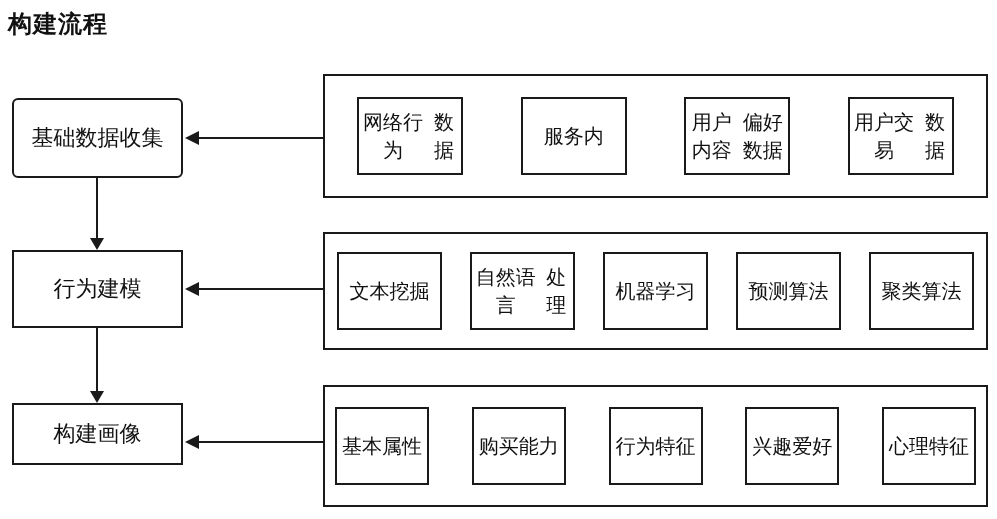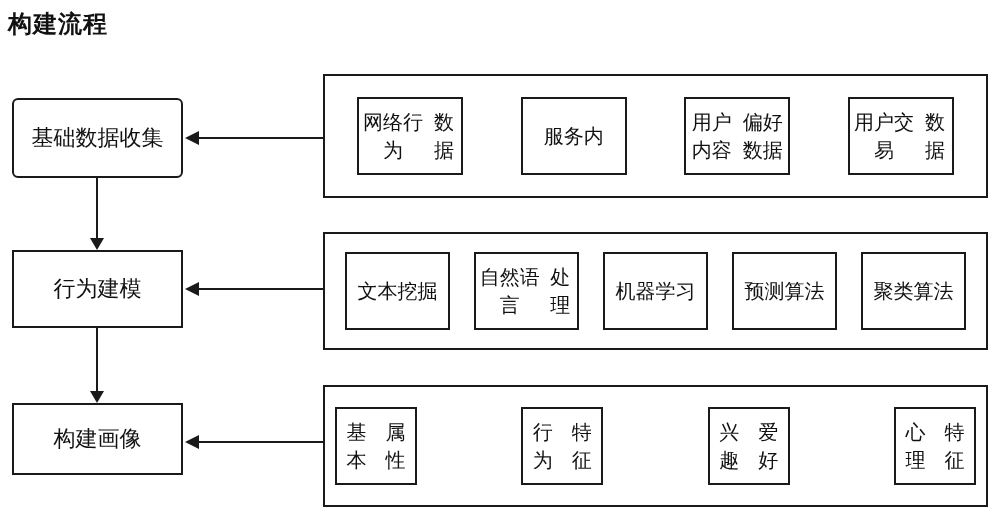--- a/index.html
+++ b/index.html
@@ -44,39 +44,39 @@
     position: absolute;
     left: 323px;
     width: 665px;
     border: 2px solid var(--line);
     background: var(--bg);
     display: flex;
     align-items: center;
     justify-content: space-between;
   }
   .row1 { padding: 0 32px; }
-  .row2 { padding: 0 20px; }
+  .row2 { padding: 0 12px; }
   .row3 { padding: 0 10px; }
   .mini-box {
     border: 2px solid var(--line);
     background: var(--bg);
     height: 78px;
     display: flex;
     flex-direction: row;
     align-items: center;
     justify-content: center;
     font-size: 20px;
     line-height: 28px;
     color: var(--text);
     text-align: center;
     flex: 0 0 auto;
   }
   .row1 .mini-box { width: 106px; }
   .row2 .mini-box { width: 105px; }
-  .row3 .mini-box { width: 82px; }
+  .row3 .mini-box { width: 94px; }
 
   
   .h-arrow { position: absolute; height: 14px; }
   .h-arrow .shaft {
     position: absolute;
     left: 12px; right: 0; top: 50%;
     margin-top: -1px;
     height: 2px;
     background: var(--line);
   }
@@ -115,21 +115,21 @@
 <div class="canvas">
 
   <div class="title">构建流程</div>
 
   <div class="stage-box" style="top:98px;height:80px;border-radius:6px;">
     <span>基础数据收集</span>
   </div>
   <div class="stage-box" style="top:250px;height:78px;">
     <span>行为建模</span>
   </div>
-  <div class="stage-box" style="top:403px;height:72px;">
+  <div class="stage-box" style="top:403px;height:62px;">
     <span>构建画像</span>
   </div>
 
   <div class="container-box row1" style="top:74px;height:124px;">
     <div class="mini-box">
       <span>网络行为</span>
       <span>数据</span>
     </div>
     <div class="mini-box">
       <span>服务内</span>
@@ -166,20 +166,24 @@
       <span>算法</span>
     </div>
   </div>
 
   <div class="container-box row3" style="top:385px;height:122px;">
     <div class="mini-box">
       <span>基本</span>
       <span>属性</span>
     </div>
     <div class="mini-box">
+      <span>购买</span>
+      <span>能力</span>
+    </div>
+    <div class="mini-box">
       <span>行为</span>
       <span>特征</span>
     </div>
     <div class="mini-box">
       <span>兴趣</span>
       <span>爱好</span>
     </div>
     <div class="mini-box">
       <span>心理</span>
       <span>特征</span>

